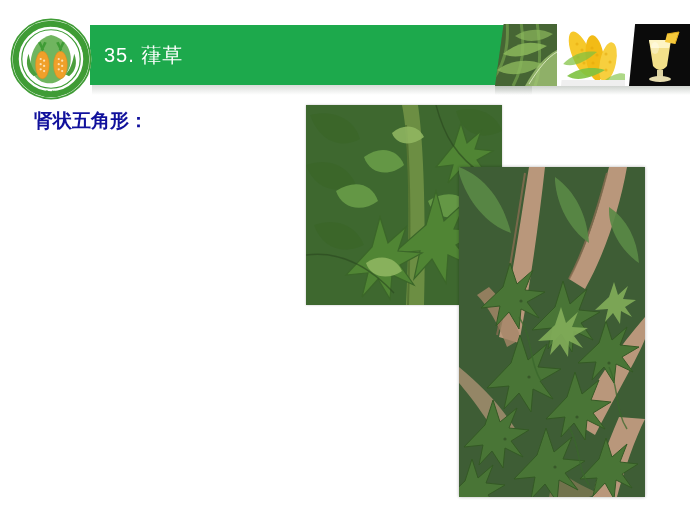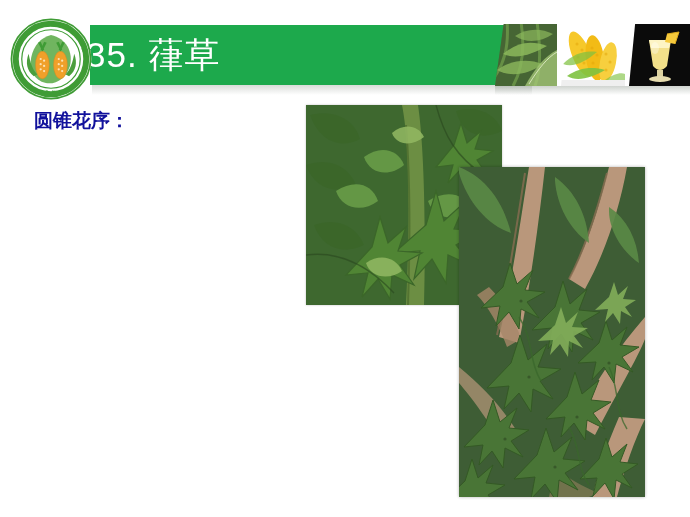--- a/index.html
+++ b/index.html
@@ -19,23 +19,23 @@
   .green-bar-slant{
     position:absolute;left:490px;top:25px;width:40px;height:60px;
     background:#1da94c;
     clip-path:polygon(0 0,100% 0,58% 100%,0 100%);
   }
   .bar-reflect{
     position:absolute;left:92px;top:85px;width:440px;height:10px;
     background:linear-gradient(to bottom,#d9dcd9,#f4f5f4 70%,#ffffff);
   }
   .title{
-    position:absolute;left:86px;top:28px;width:400px;height:54px;
+    position:absolute;left:104px;top:28px;width:400px;height:54px;
     display:flex;align-items:center;
-    color:#ffffff;font-size:35px;letter-spacing:1px;
+    color:#ffffff;font-size:20px;letter-spacing:1px;
     font-family:"Liberation Sans",sans-serif;
   }
 
   
   .logo{position:absolute;left:8px;top:16px;width:86px;height:86px;}
   .logo svg{display:block;width:86px;height:86px;}
 
   
   .thumbs{position:absolute;left:495px;top:24px;width:195px;height:62px;}
   .thumb{position:absolute;top:0;height:62px;overflow:hidden;}
@@ -186,21 +186,21 @@
           <ellipse cx="31" cy="55" rx="11" ry="3" fill="#e6dcae"></ellipse>
           <path d="M38 10 L50 8 L46 20 L36 18 Z" fill="#f5c93c"></path>
           <path d="M38 10 L50 8 L46 20" fill="none" stroke="#e0ad1e" stroke-width="1"></path>
           <ellipse cx="26" cy="24" rx="4" ry="6" fill="#ffffff" opacity=".35"></ellipse>
         </svg>
       </div>
     </div>
     <div class="thumbs-reflect"></div>
   </div>
 
-  <div class="points-title">圆锥花序：</div>
+  <div class="points-title">肾状五角形：</div>
 
 
   <div class="photo photo1">
     <svg viewBox="0 0 196 200" preserveAspectRatio="none">
       <rect width="196" height="200" fill="#4d7a3a"></rect>
       <rect width="196" height="200" fill="#2f5526" opacity=".35"></rect>
       <g opacity=".9">
         <path d="M96 0 C104 40 104 120 100 200 L118 200 C120 120 118 40 112 0 Z" fill="#7a9b4a"></path>
         <path d="M100 20 C104 70 104 140 102 200" stroke="#5d7c36" stroke-width="2" fill="none"></path>
       </g>

